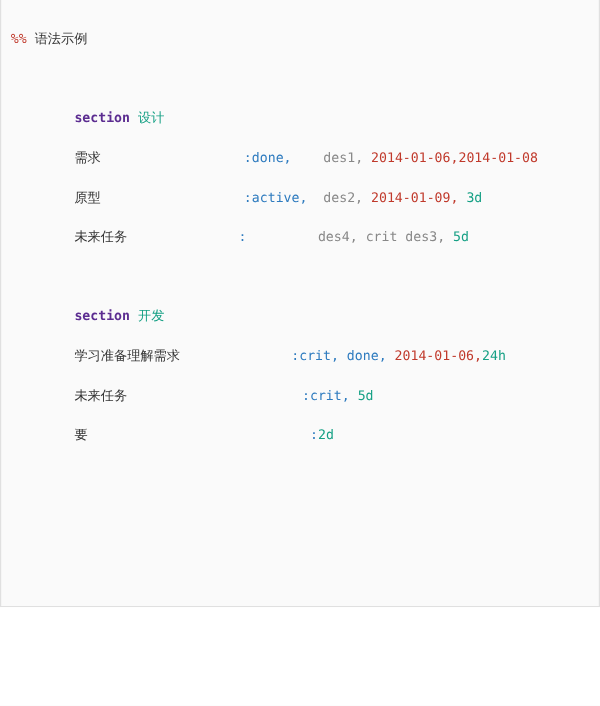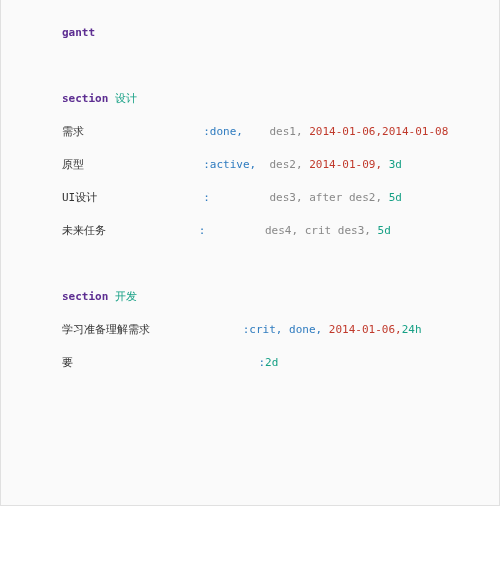--- a/index.html
+++ b/index.html
@@ -28,29 +28,29 @@
   .c-text { color: #333; }
   .c-att  { color: #2e7bbf; }      
   .c-date { color: #c0392b; }
   .c-dur  { color: #888; }
   .c-num  { color: #16a085; text-align: right; }
 </style>
 </head>
 <body>
 
 <div class="code-pane">
-<span class="code-line">        <span class="c-kw">gantt</span></span>
+<span class="code-line"><span class="c-dir">%%</span> <span class="c-text">语法示例</span></span>
 <span class="code-line"> </span>
 <span class="code-line">        <span class="c-kw">section</span> <span class="c-sec">设计</span></span>
 <span class="code-line">        <span class="c-text">需求</span>                  <span class="c-att">:done,</span>    <span class="c-dur">des1,</span> <span class="c-date">2014-01-06,</span><span class="c-date">2014-01-08</span></span>
 <span class="code-line">        <span class="c-text">原型</span>                  <span class="c-att">:active,</span>  <span class="c-dur">des2,</span> <span class="c-date">2014-01-09,</span> <span class="c-num">3d</span></span>
-<span class="code-line">        <span class="c-text">UI设计</span>                <span class="c-att">:</span>         <span class="c-dur">des3,</span> <span class="c-dur">after des2,</span> <span class="c-num">5d</span></span>
 <span class="code-line">        <span class="c-text">未来任务</span>              <span class="c-att">:</span>         <span class="c-dur">des4,</span> <span class="c-dur">crit des3,</span> <span class="c-num">5d</span></span>
 <span class="code-line"> </span>
 <span class="code-line">        <span class="c-kw">section</span> <span class="c-sec">开发</span></span>
 <span class="code-line">        <span class="c-text">学习准备理解需求</span>              <span class="c-att">:crit, done,</span> <span class="c-date">2014-01-06,</span><span class="c-num">24h</span></span>
+<span class="code-line">        <span class="c-text">未来任务</span>                      <span class="c-att">:crit,</span> <span class="c-num">5d</span></span>
 <span class="code-line">        <span class="c-text">要</span>                            <span class="c-att">:</span><span class="c-num">2d</span></span>
 <span class="code-line"> </span>
 
 
 
 
 </div>
 
 </body></html>

